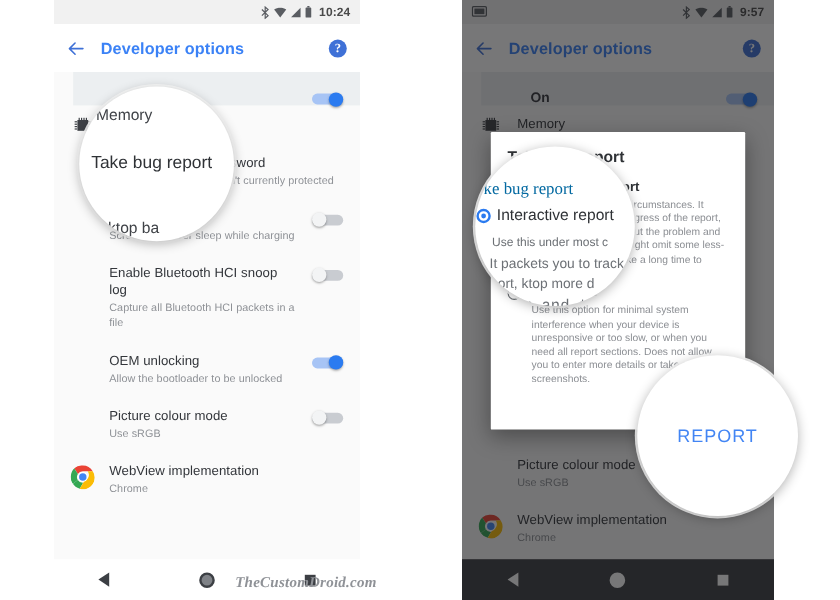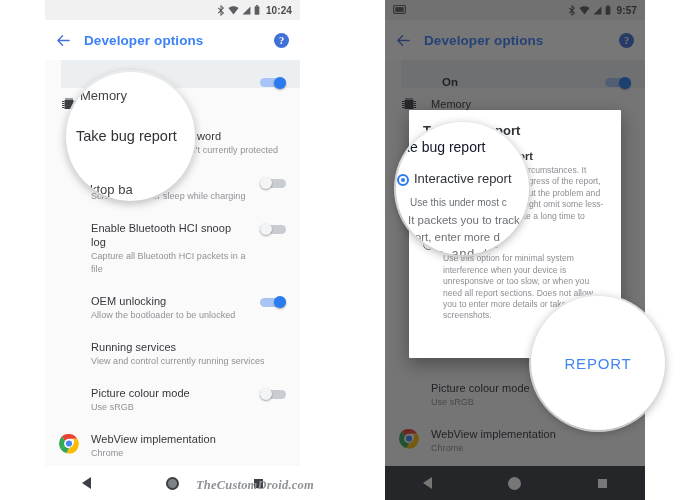--- a/index.html
+++ b/index.html
@@ -117,21 +117,21 @@
   .mag-txt.blue { color:#4285f4; font-size:15px; font-weight:500; letter-spacing:.8px;}
 
   
   #mag1 { left:66px; top:72px; width:129px; height:129px; }
   #mag1 .m-top { position:absolute; top:16px; left:14px; font-size:13px; color:#3f4247; }
   #mag1 .m-mid { position:absolute; top:56px; left:10px; font-size:14.5px; color:#2f3236; white-space:nowrap;}
   #mag1 .m-bot { position:absolute; bottom:4px; left:24px; font-size:13px; color:#3f4247; }
 
   
   #mag2 { left:396px; top:122px; width:133px; height:133px; }
-  #mag2 .m-title { position:absolute; top:17px; left:7px; font-size:14px; color:#0f172a; white-space:nowrap;}
+  #mag2 .m-title { position:absolute; top:29px; left:7px; font-size:14px; color:#0369a1; white-space:nowrap;font-family:Liberation Serif, serif;}
   #mag2 .m-radio { position:absolute; top:52px; left:1px; width:12px;height:12px;border-radius:50%;border:2px solid #2b7bf0;}
   #mag2 .m-radio::after{content:"";position:absolute;left:2px;top:2px;width:4px;height:4px;border-radius:50%;background:#2b7bf0;}
   #mag2 .m-opt { position:absolute; top:49px; left:18px; font-size:13px; color:#2f3236; white-space:nowrap;}
   #mag2 .m-d1 { position:absolute; top:75px; left:14px; font-size:10px; color:#6c7075; white-space:nowrap;}
   #mag2 .m-d2 { position:absolute; top:92px; left:12px; font-size:11.5px; color:#6c7075; white-space:nowrap;}
   #mag2 .m-d3 { position:absolute; top:109px; left:6px; font-size:11.5px; color:#6c7075; white-space:nowrap;}
   #mag2 .m-d4 { position:absolute; top:125px; left:24px; font-size:13px; color:#6c7075; white-space:nowrap;font-family:Liberation Mono, monospace;}
 
   
   #mag3 { left:531px; top:296px; width:134px; height:134px; }
@@ -255,27 +255,20 @@
           <div class="t2">Allow the bootloader to be unlocked</div>
         </div>
         <div class="ctl">
           <div class="sw on">
             <div class="track"></div>
             <div class="knob"></div>
           </div>
         </div>
       </div>
 
-      <div class="row">
-        <div class="icoslot"></div>
-        <div class="txt">
-          <div class="t1">Running services</div>
-          <div class="t2">View and control currently running services</div>
-        </div>
-      </div>
 
       <div class="row">
         <div class="icoslot"></div>
         <div class="txt">
           <div class="t1">Picture colour mode</div>
           <div class="t2">Use sRGB</div>
         </div>
         <div class="ctl">
           <div class="sw off">
             <div class="track"></div>
@@ -447,21 +440,21 @@
     <div class="m-mid">Take bug report</div>
     <div class="m-bot">ktop ba</div>
   </div>
 
   <div class="mag" id="mag2">
     <div class="m-title">ke bug report</div>
     <div class="m-radio"></div>
     <div class="m-opt">Interactive report</div>
     <div class="m-d1">Use this under most c</div>
     <div class="m-d2">It packets you to track</div>
-    <div class="m-d3">eport, enter more d</div>
+    <div class="m-d3">eport, ktop more d</div>
     <div class="m-d4">lem and t</div>
   </div>
 
   <div class="mag" id="mag3">
     <div class="mag-txt blue">REPORT</div>
   </div>
 
   <div class="watermark">TheCustomDroid.com</div>
 
 </div>

